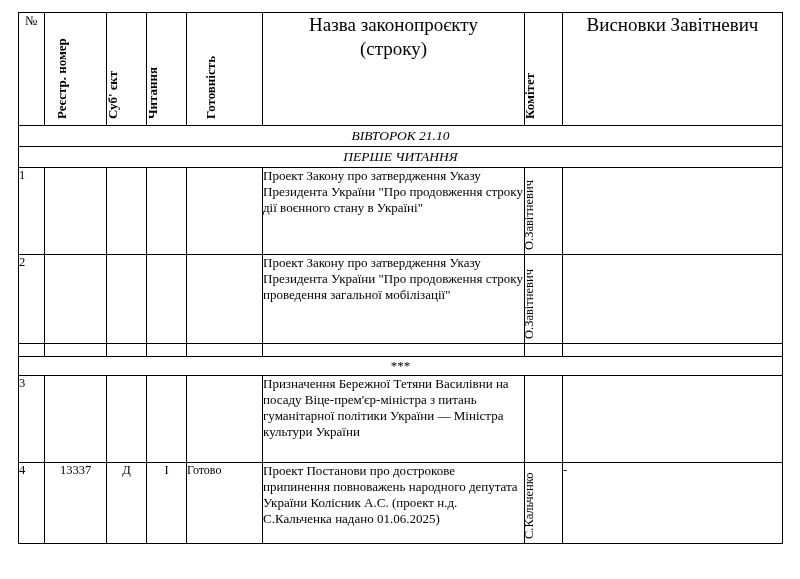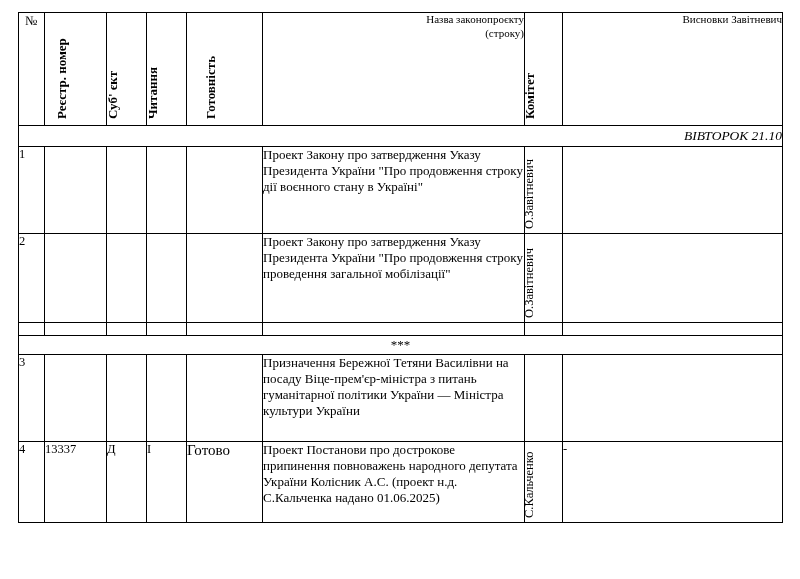--- a/index.html
+++ b/index.html
@@ -59,30 +59,30 @@
   }
   .hdr-num {
     vertical-align: bottom;
     text-align: center;
     font-size: 13px;
     font-weight: bold;
     padding-bottom: 5px;
   }
   .hdr-wide {
     vertical-align: middle;
-    text-align: right;
-    font-size: 11px;
+    text-align: center;
+    font-size: 19px;
     font-weight: bold;
     line-height: 1.25;
     padding: 0 6px;
   }
 
   
   .banner {
-    text-align: right;
+    text-align: center;
     font-style: italic;
     font-weight: bold;
     font-size: 13.5px;
     height: 20px;
     line-height: 20px;
   }
   .stars {
     text-align: center;
     font-size: 13px;
     height: 18px;
@@ -91,27 +91,27 @@
   }
 
   
   .c-num {
     text-align: left;
     font-size: 12.5px;
     font-weight: bold;
     padding: 3px 0 0 4px;
   }
   .c-reg, .c-subj, .c-read {
-    text-align: left;
+    text-align: center;
     font-size: 12.5px;
     padding-top: 3px;
   }
   .c-ready {
     text-align: left;
-    font-size: 15px;
+    font-size: 12px;
     padding: 3px 0 0 5px;
   }
   .c-title {
     text-align: left;
     font-size: 13px;
     line-height: 1.22;
     padding: 3px 6px 4px 6px;
     margin-top: 17px;
   }
   .c-minist {
@@ -177,20 +177,23 @@
       </td>
       <td class="hdr hdr-wide">
         <span>Висновки Завітневич</span>
       </td>
     </tr>
 
     <tr>
       <td class="banner" colspan="8">ВІВТОРОК 21.10</td>
     </tr>
 
+    <tr>
+      <td class="banner" colspan="8">ПЕРШЕ ЧИТАННЯ</td>
+    </tr>
 
     <tr>
       <td class="c-num">1</td>
       <td class="c-reg"></td>
       <td class="c-subj"></td>
       <td class="c-read"></td>
       <td class="c-ready"></td>
       <td class="c-title" style="height:86px">Проект Закону про затвердження Указу Президента України "Про продовження строку дії воєнного стану в Україні"</td>
       <td class="c-comm">
         <span class="vtext">О.Завітневич</span>

